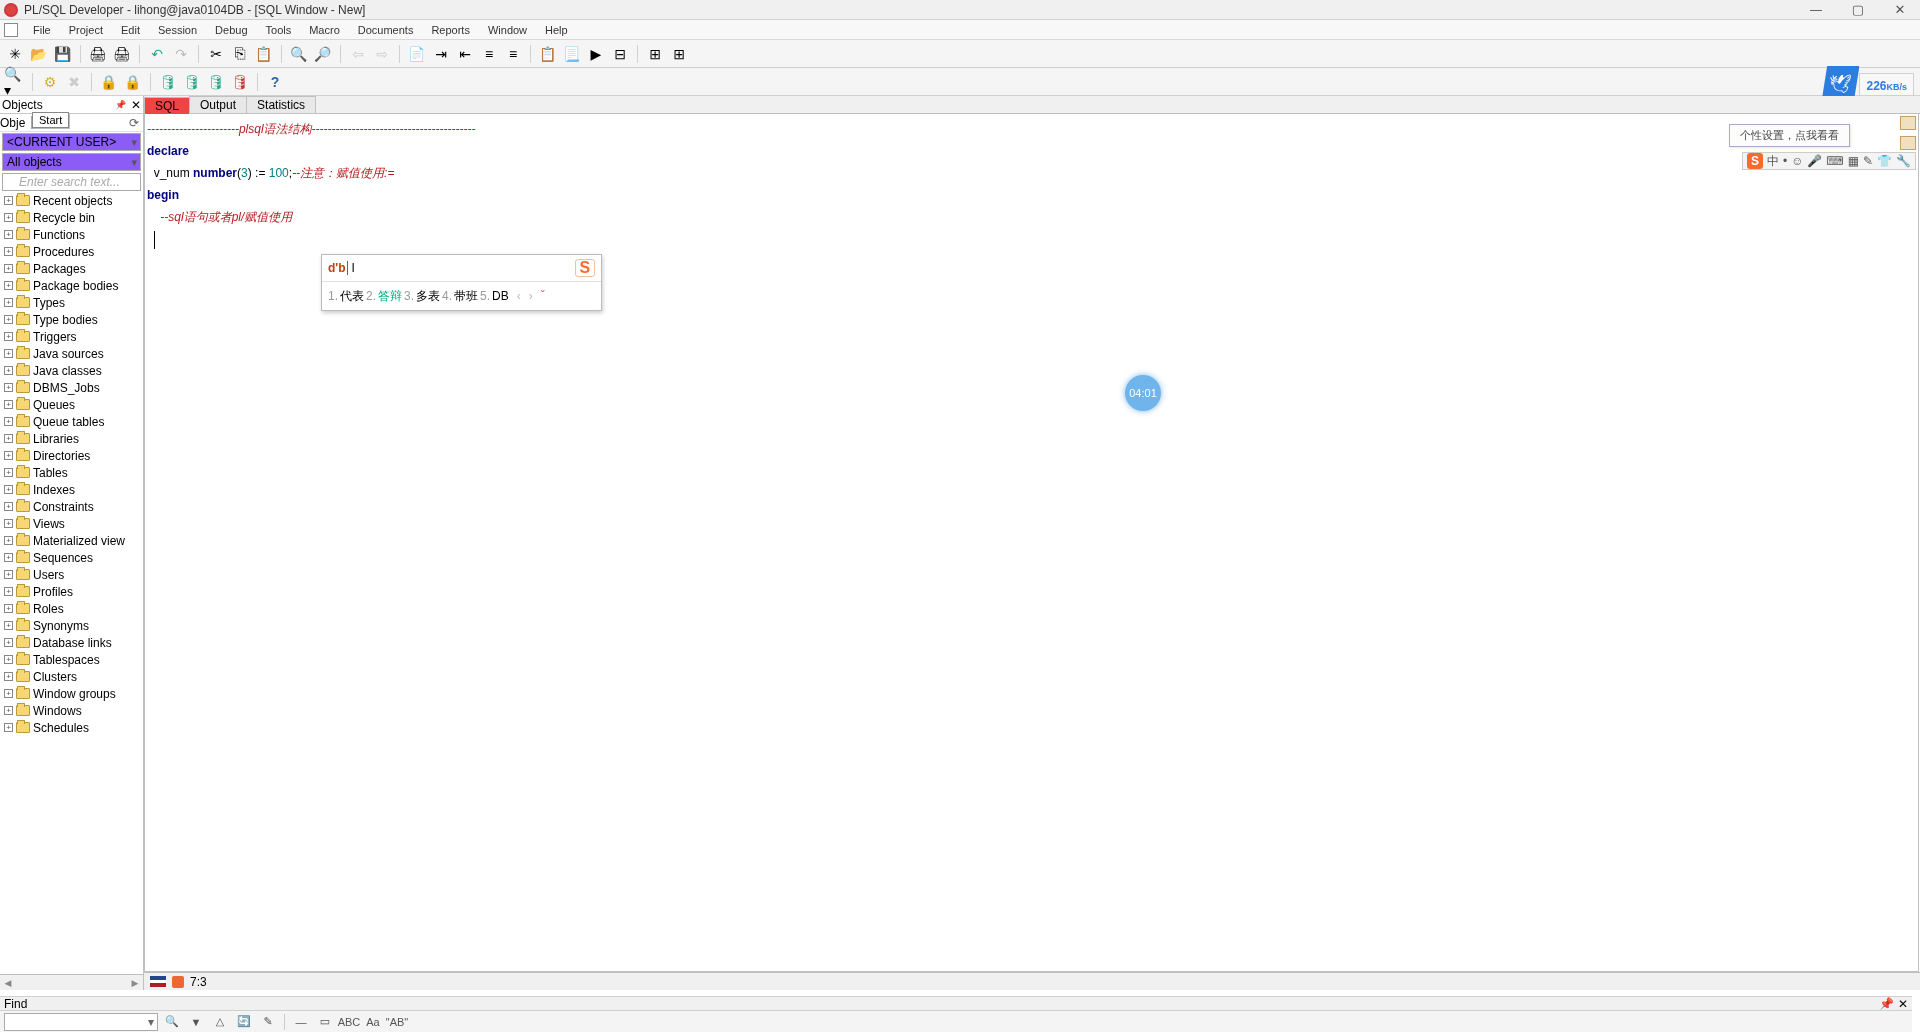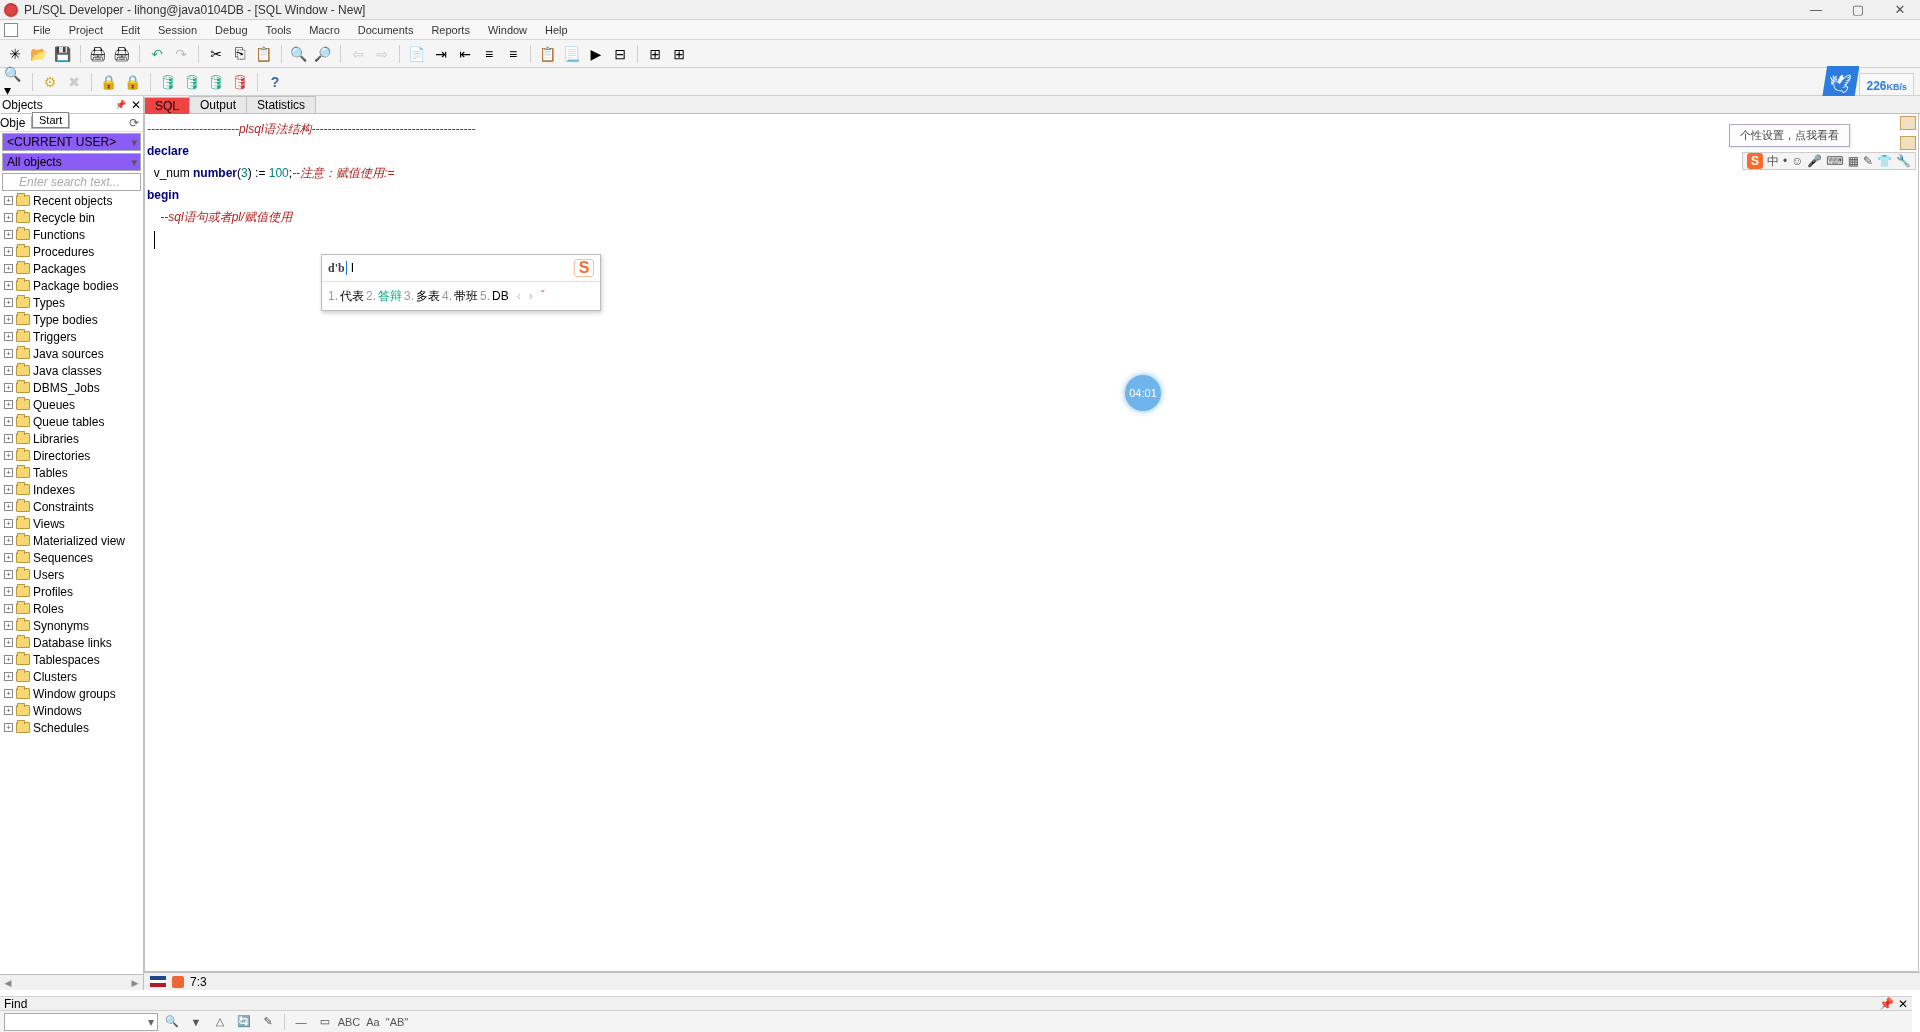--- a/index.html
+++ b/index.html
@@ -61,21 +61,21 @@
 .codeline { white-space: pre; }
 .c-comment { color: #b22222; font-style: italic; }
 .c-kw { font-weight: bold; color: #000080; }
 .c-type { color: #000080; font-weight: bold; }
 .c-num { color: #008080; }
 .cursor-line { position: relative; }
 .text-cursor { display: inline-block; width: 1px; height: 18px; background: #000; vertical-align: middle; }
 
 .ime-popup { position: absolute; left: 176px; top: 140px; border: 1px solid #bbb; background: #fff; box-shadow: 1px 2px 4px rgba(0,0,0,.2); font-size: 13px; }
 .ime-input-row { display: flex; align-items: center; padding: 2px 6px; border-bottom: 1px solid #e0e0e0; }
-.ime-input-row .ime-text { color: #404040; font-weight: bold; font-family: Liberation Serif, serif; }
+.ime-input-row .ime-text { color: #c2410c; font-weight: bold; font-family: Liberation Sans, sans-serif; }
 .ime-input-row .ime-text-cursor { display: inline-block; width: 1px; height: 14px; background: #1a6fd8; margin-left: 1px;}
 .ime-input-row .ime-logo-right { margin-left: auto; width:20px; height:18px; background:#fff; display:flex;align-items:center;justify-content:center;color:#fa6a2c;font-weight:bold;font-size:16px; border:1px solid #f0c0a0; border-radius:3px; margin-left:220px;}
 .ime-cand-row { padding: 3px 6px; display: flex; gap: 2px; align-items: flex-start; font-size: 14px; }
 .ime-cand-row span.n { color: #999; margin-right: 2px; }
 .ime-cand-row span.w.blue { color: #0a7; }
 .ime-cand-row .nav { margin-left: 6px; color: #bbb; }
 .ime-cand-row .nav.r { color: #e55; }
 
 .settings-tip { position: absolute; right: 70px; top: 124px; border: 1px solid #aac; background: #fcfcfc; padding: 3px 10px; font-size: 11px; color: #444; box-shadow: 1px 1px 2px rgba(0,0,0,.1); }
 .ime-bar { position: absolute; right: 4px; top: 152px; height: 18px; display: flex; align-items: center; gap: 4px; background: #f4f4f4; border: 1px solid #ccc; padding: 0 4px; font-size: 11px; }

